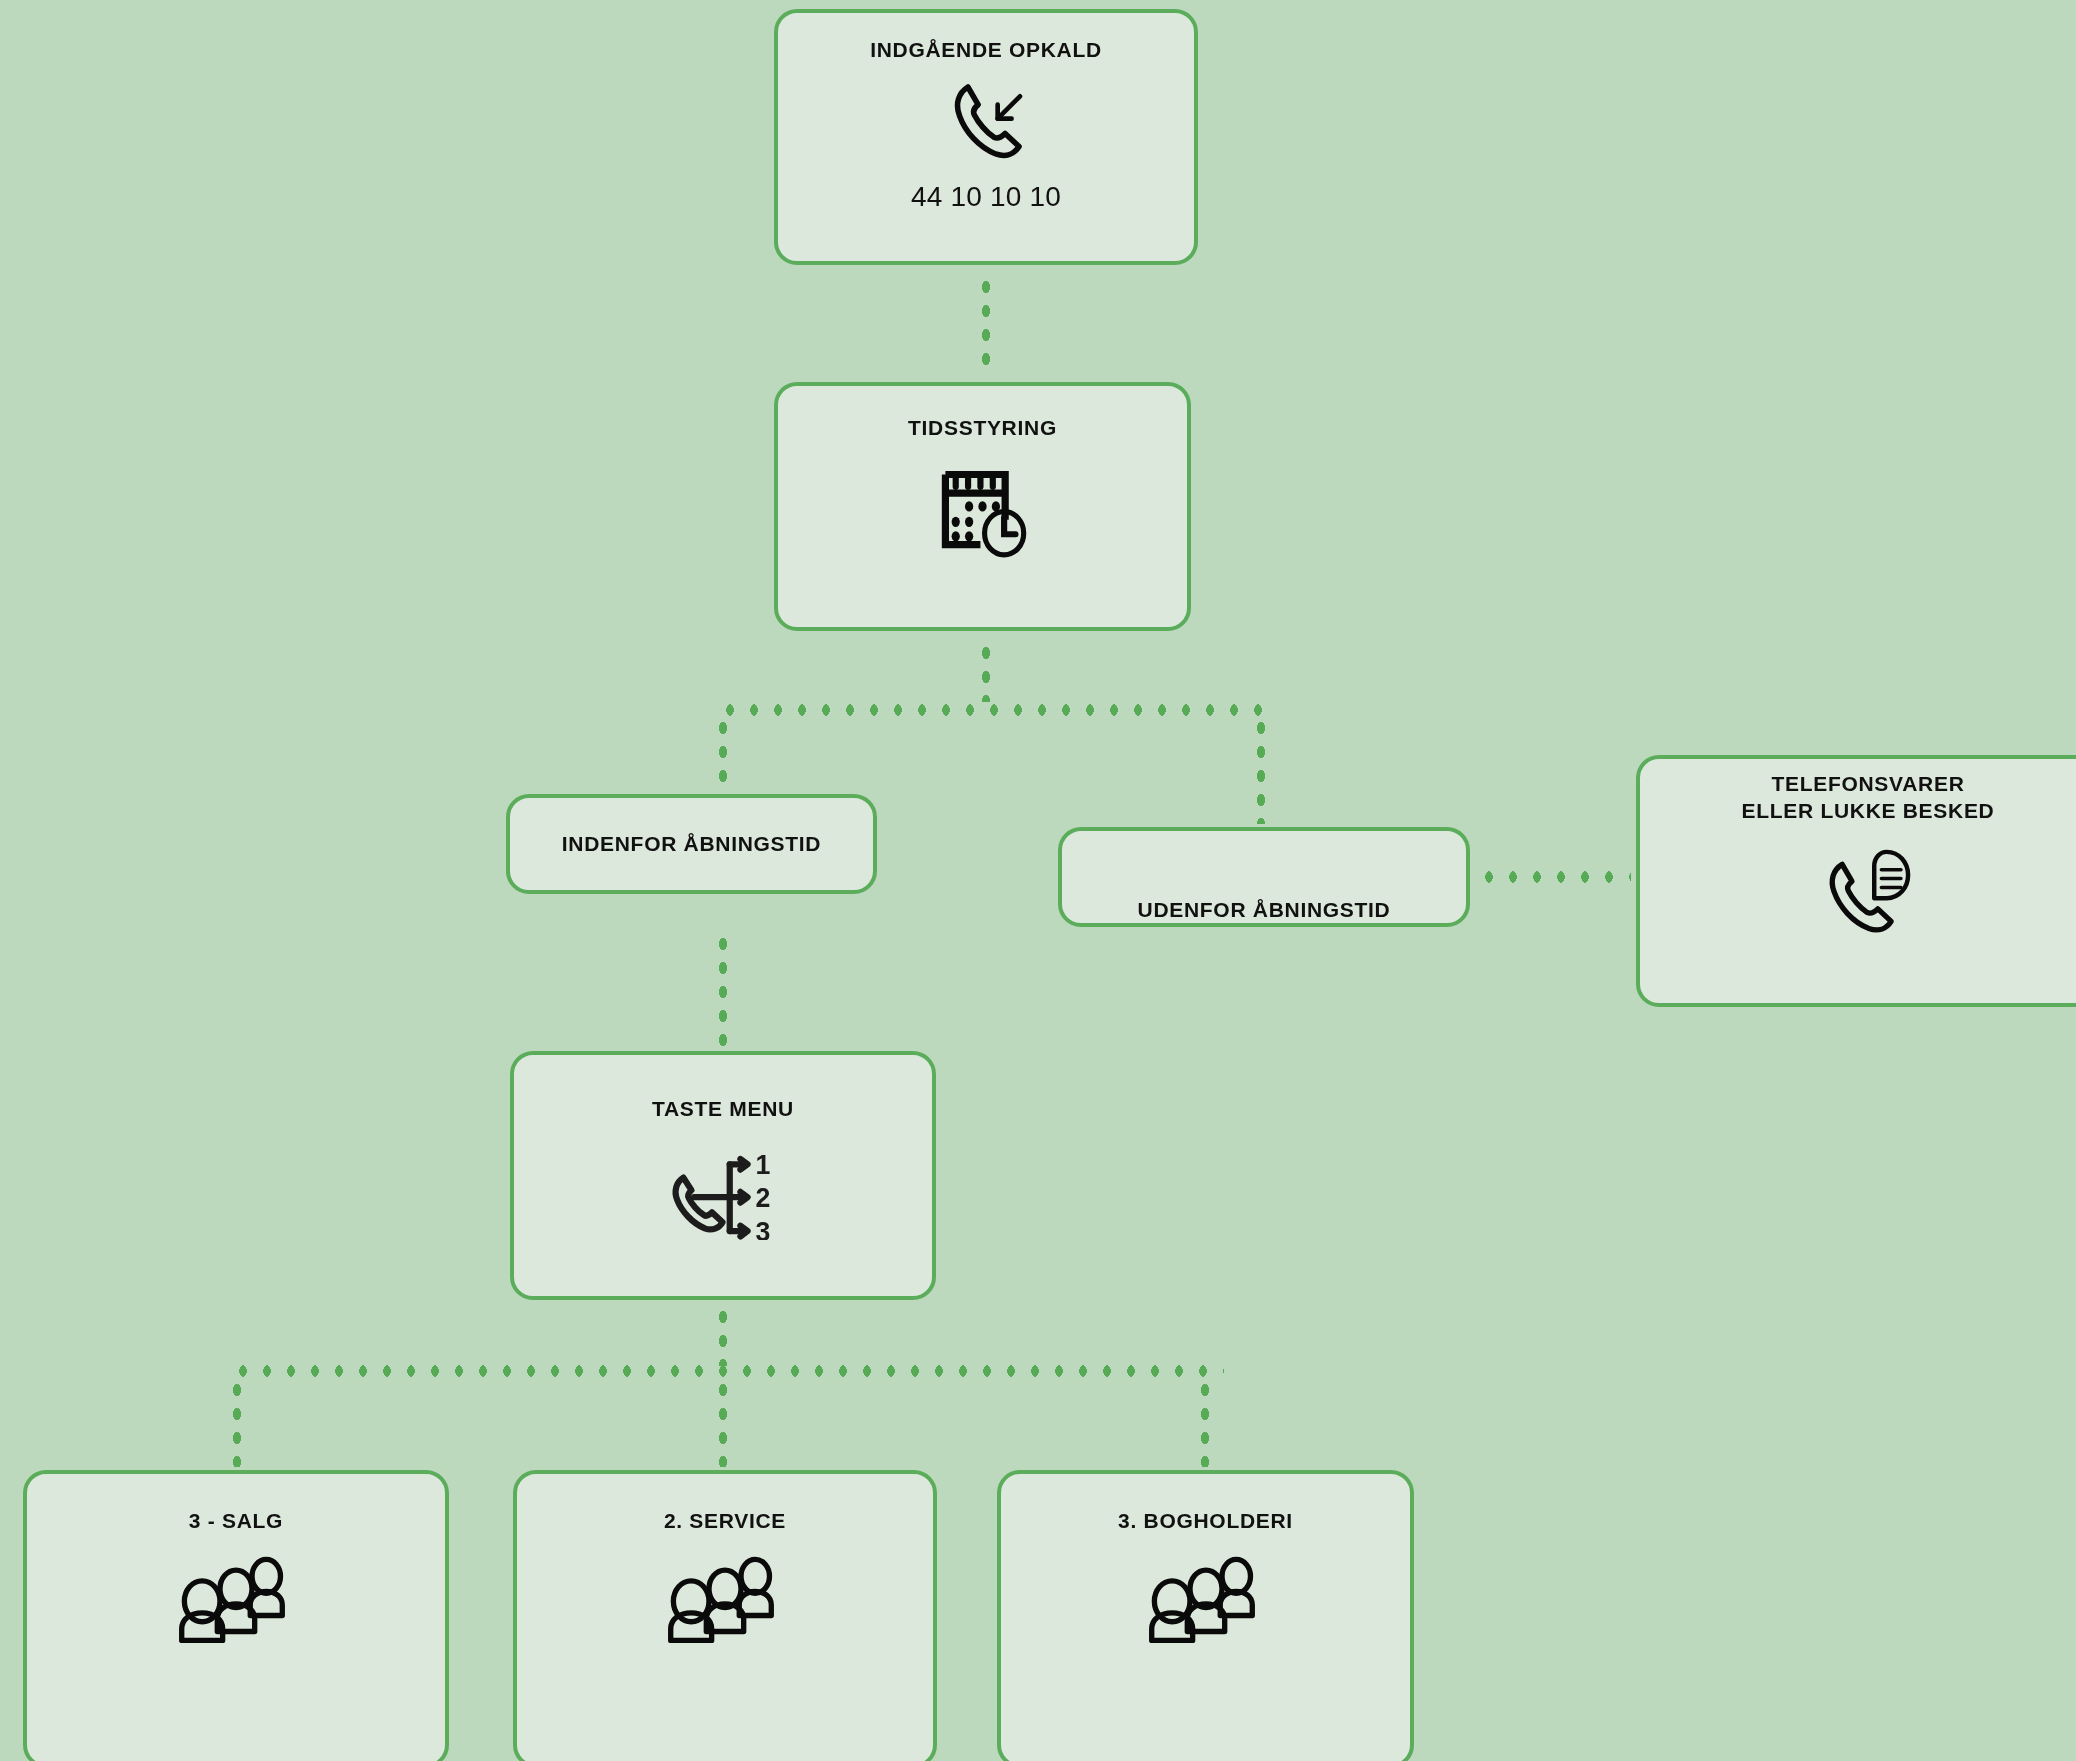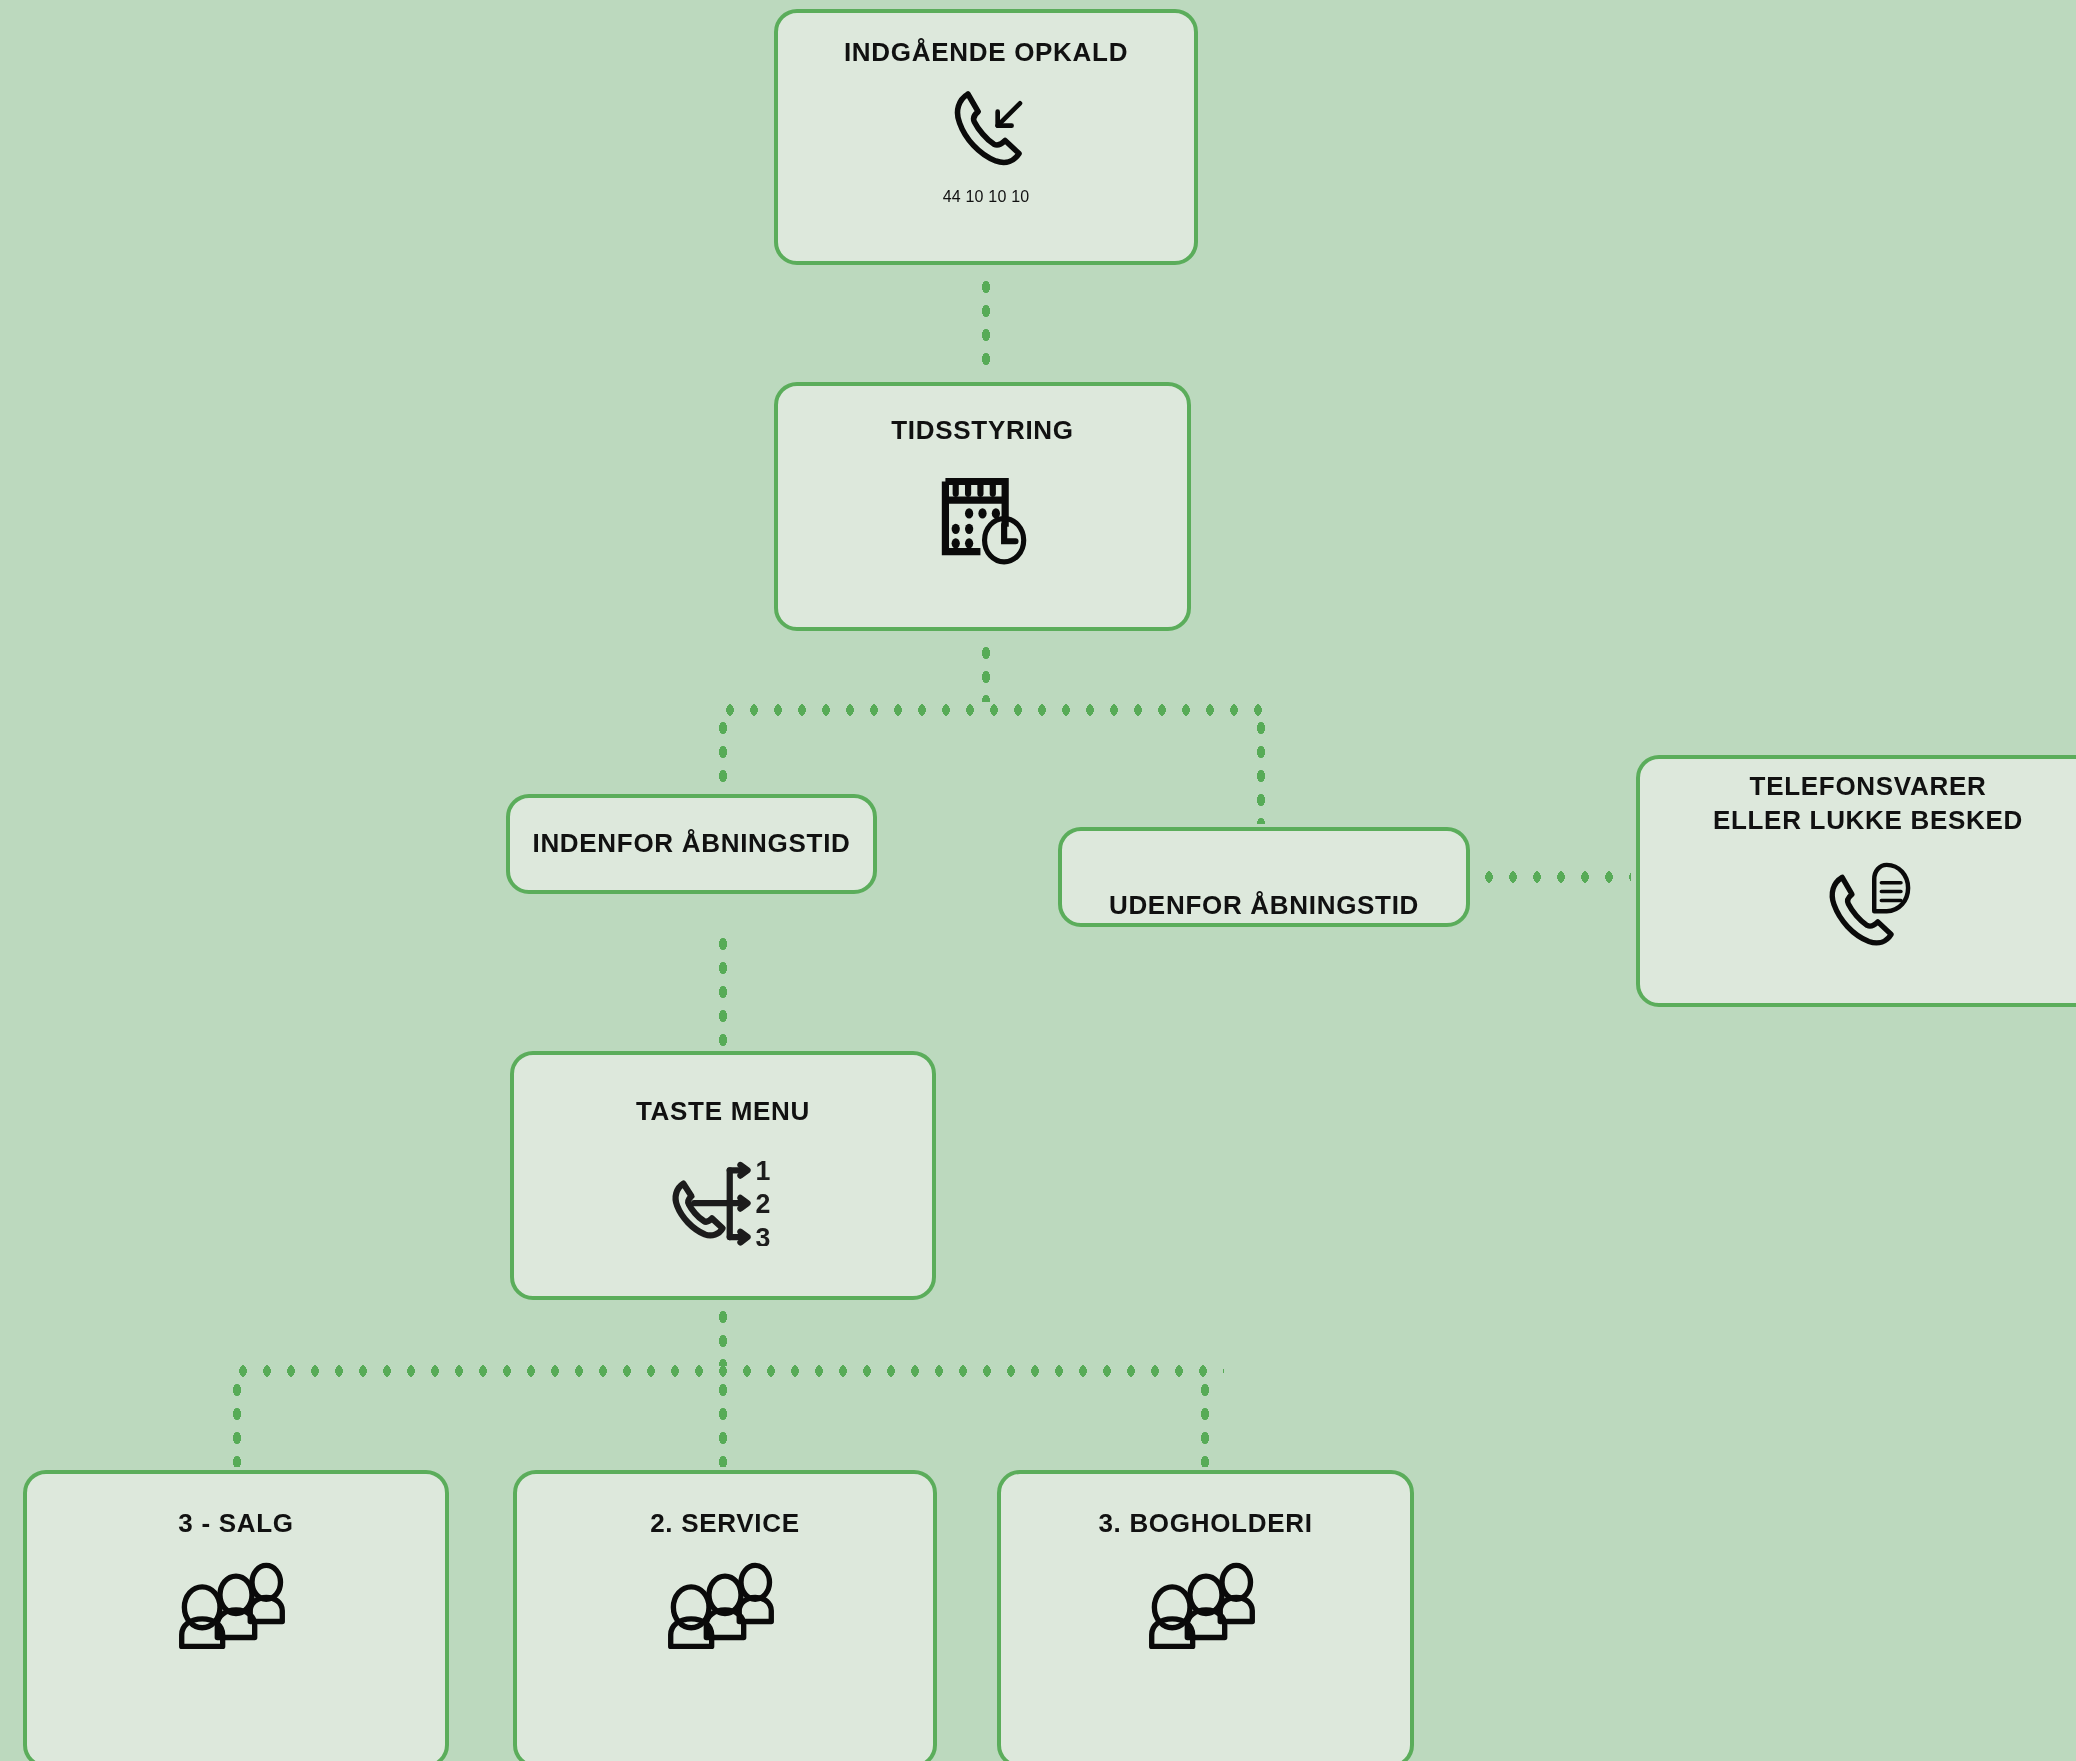--- a/index.html
+++ b/index.html
@@ -25,30 +25,30 @@
     box-sizing: border-box;
     background: #dde8dc;
     border: 4.7px solid #5bad5b;
     border-radius: 23px;
     display: flex;
     flex-direction: column;
     align-items: center;
     overflow: hidden;
   }
   .node-title {
-    font-size: 26px;
+    font-size: 21px;
     font-weight: 700;
     letter-spacing: 0.7px;
     color: #111111;
     text-align: center;
     line-height: 1.30;
     white-space: pre-line;
   }
   .node-sub {
-    font-size: 16px;
+    font-size: 28px;
     font-weight: 500;
     color: #111111;
     text-align: center;
     letter-spacing: 0.2px;
   }
   .node-icon {
     display: block;
   }
 
   

